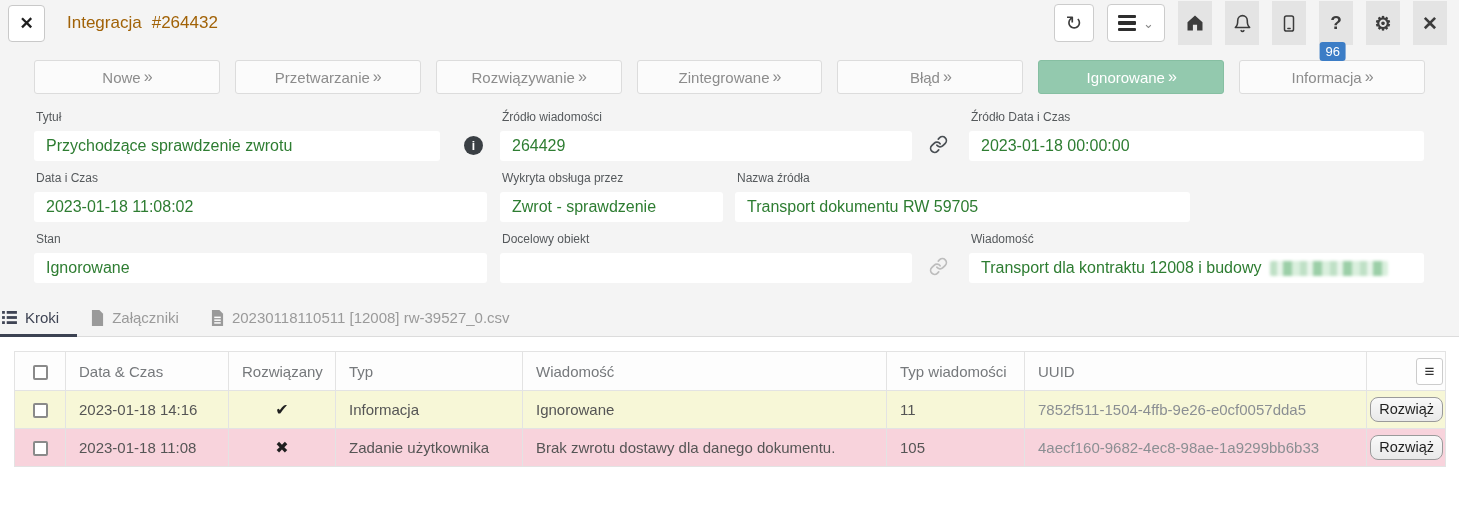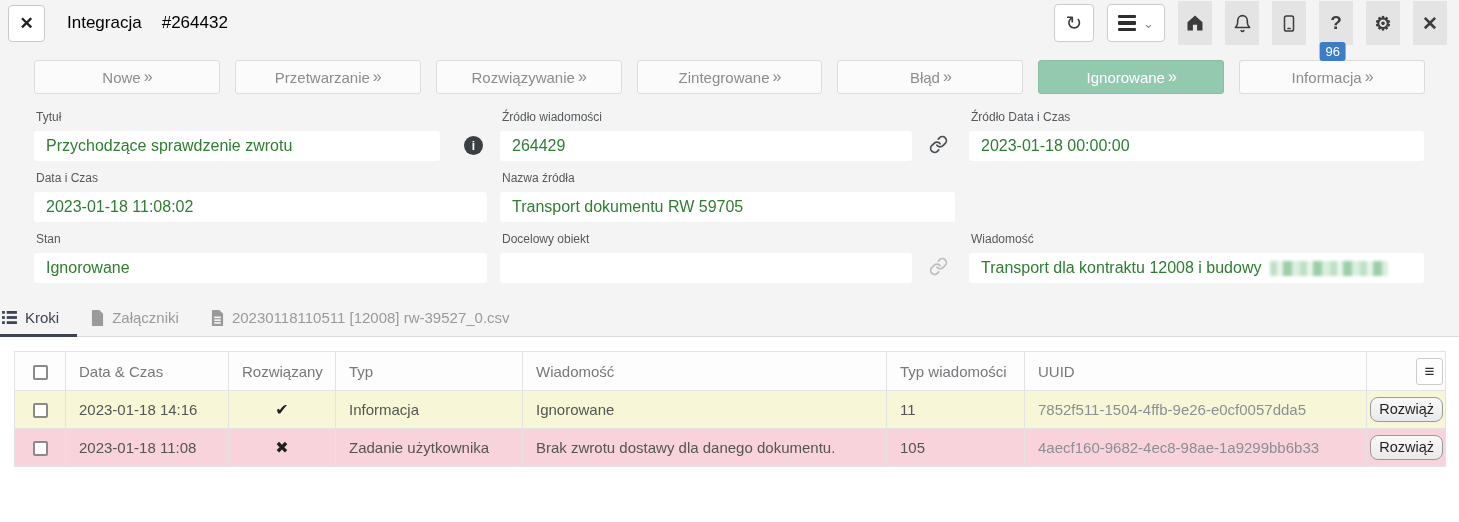--- a/index.html
+++ b/index.html
@@ -4,21 +4,21 @@
 <style>
   * { box-sizing: border-box; margin: 0; padding: 0; }
   html,body { width:1459px; height:522px; overflow:hidden; }
   body { font-family:"Liberation Sans", sans-serif; background:#f4f4f4; color:#555; }
   .app { width:1459px; height:522px; display:flex; flex-direction:column; }
 
   
   .topbar { display:flex; align-items:center; height:46px; padding:0 12px 0 8px; flex:0 0 auto; }
   .btn-close-left { width:37px; height:37px; background:#fff; border:1px solid #c9c9c9; border-radius:4px;
                     font-size:17px; font-weight:bold; color:#1f1f1f; cursor:pointer; line-height:1; }
-  .title { margin-left:22px; font-size:17px; color:#000000; display:flex; gap:20px; }
+  .title { margin-left:22px; font-size:17px; color:#a16207; display:flex; gap:10px; }
   .top-right { margin-left:auto; display:flex; align-items:center; gap:13px; }
   .btn-white { background:#fff; border:1px solid #ccc; border-radius:4px; height:38px;
                display:flex; align-items:center; justify-content:center; cursor:pointer; }
   .btn-refresh { width:40px; font-size:20px; color:#3c3c3c; }
   .btn-menu { width:58px; gap:7px; }
   .bars { display:flex; flex-direction:column; gap:3px; }
   .bars i { display:block; width:18px; height:3.5px; background:#2e2e2e; border-radius:1px; }
   .caret { color:#888; font-size:13px; }
   .tile { width:34px; height:44px; background:#e4e4e4; border:none; display:flex; align-items:center;
           justify-content:center; position:relative; cursor:pointer; color:#3c3c3c; }
@@ -199,20 +199,26 @@
           <span>2023-01-18 00:00:00</span>
         </div>
       </div>
     </div>
 
     <div class="form-row">
       <div class="field">
         <label>Data i Czas</label>
         <div class="input w-left">
           <span>2023-01-18 11:08:02</span>
+        </div>
+      </div>
+      <div class="field">
+        <label>Wykryta obsługa przez</label>
+        <div class="input w-wykryta">
+          <span>Zwrot - sprawdzenie</span>
         </div>
       </div>
       <div class="field">
         <label>Nazwa źródła</label>
         <div class="input w-right">
           <span>Transport dokumentu RW 59705</span>
         </div>
       </div>
     </div>
 

